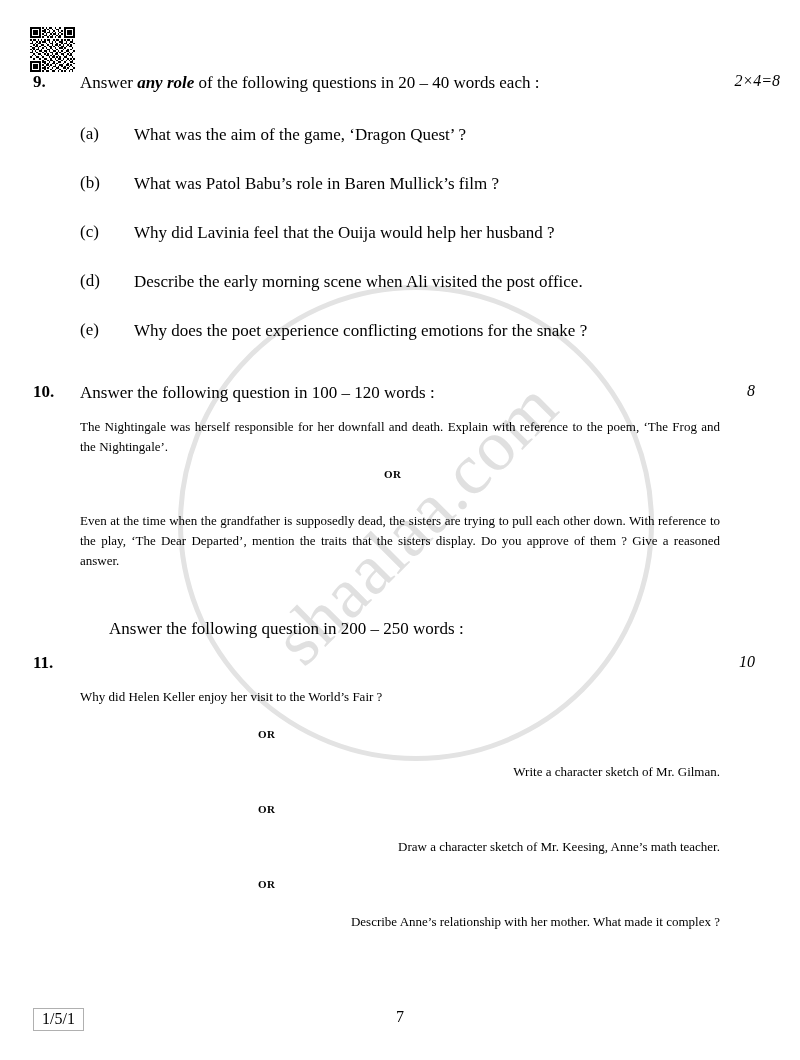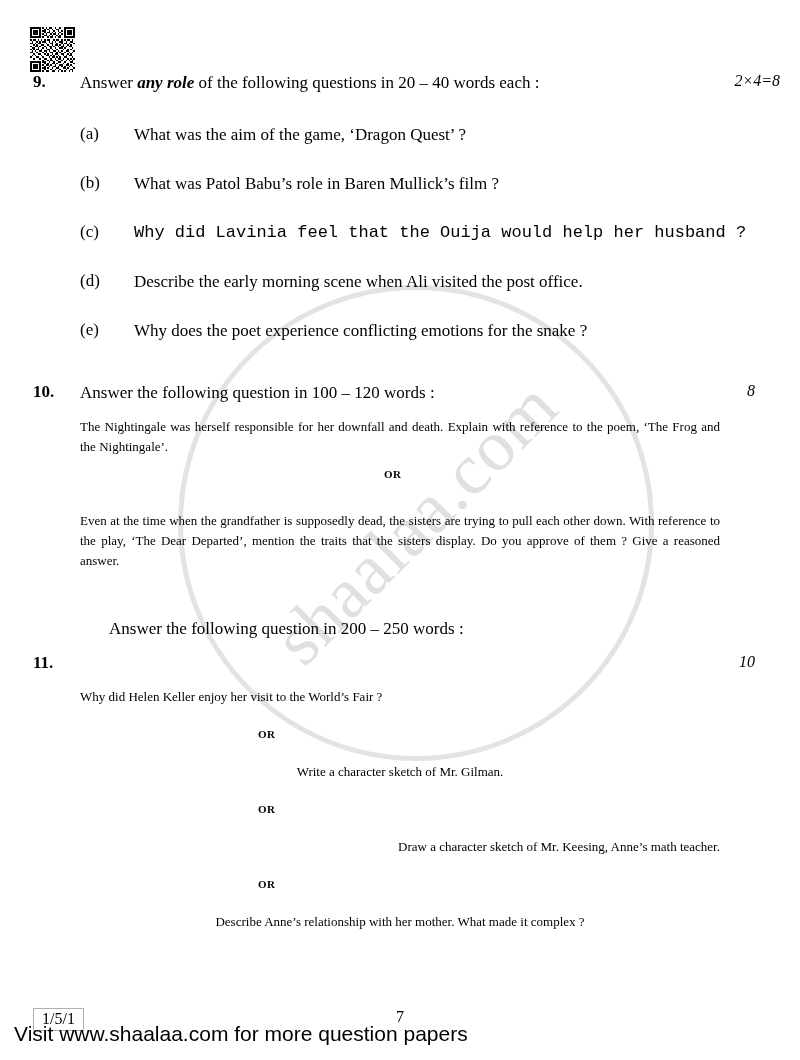--- a/index.html
+++ b/index.html
@@ -407,21 +407,21 @@
       <span class="qtext" style="position:absolute; left:134px; top:124px;">What was the aim of the game, ‘Dragon Quest’ ?</span>
     </div>
 
     <div class="qrow">
       <span class="qlabel" style="top:173px;">(b)</span>
       <span class="qtext" style="position:absolute; left:134px; top:173px;">What was Patol Babu’s role in Baren Mullick’s film ?</span>
     </div>
 
     <div class="qrow">
       <span class="qlabel" style="top:222px;">(c)</span>
-      <span class="qtext" style="position:absolute; left:134px; top:222px;font-family:Liberation Mono, monospace;">Why did Lavinia feel that the Ouija would help her husband ?</span>
+      <span class="qtext" style="position:absolute; left:134px; top:222px;">Why did Lavinia feel that the Ouija would help her husband ?</span>
     </div>
 
     <div class="qrow">
       <span class="qlabel" style="top:271px;">(d)</span>
       <span class="qtext" style="position:absolute; left:134px; top:271px;">Describe the early morning scene when Ali visited the post office.</span>
     </div>
 
     <div class="qrow">
       <span class="qlabel" style="top:320px;">(e)</span>
       <span class="qtext" style="position:absolute; left:134px; top:320px;">Why does the poet experience conflicting emotions for the snake ?</span>
@@ -442,29 +442,28 @@
     <div class="qrow">
       <span class="qnum" style="top:653px;">11.</span>
       <span class="qtext" style="position:absolute; left:80px; top:618px;margin-left:29px;">Answer the following question in 200 – 250 words :</span>
       <span class="marks" style="left:660px; top:653px; width:95px;">10</span>
     </div>
 
     <div class="block-stem" style="left:80px; top:687px; width:640px; text-align:left;">Why did Helen Keller enjoy her visit to the World’s Fair ?</div>
 
     <div class="or" style="left:258px; top:728px;">OR</div>
 
-    <div class="block-stem" style="left:80px; top:762px; width:640px; text-align:center;">Write a character sketch of Mr. Gilman.</div>
+    <div class="block-stem" style="left:80px; top:762px; width:640px; text-align:right;">Write a character sketch of Mr. Gilman.</div>
 
     <div class="or" style="left:258px; top:803px;">OR</div>
 
     <div class="block-stem" style="left:80px; top:837px; width:640px; text-align:right;">Draw a character sketch of Mr. Keesing, Anne’s math teacher.</div>
 
     <div class="or" style="left:258px; top:878px;">OR</div>
 
-    <div class="block-stem" style="left:80px; top:912px; width:640px; text-align:center;">Describe Anne’s relationship with her mother. What made it complex ?</div>
+    <div class="block-stem" style="left:80px; top:912px; width:640px; text-align:right;">Describe Anne’s relationship with her mother. What made it complex ?</div>
 
   </div>
 
   <div class="paper-code">1/5/1</div>
   <div class="page-no">7</div>
-  <div class="banner">Visit www.shaalaa.com for more question papers</div>
 
 </div>
 
 </body></html>

